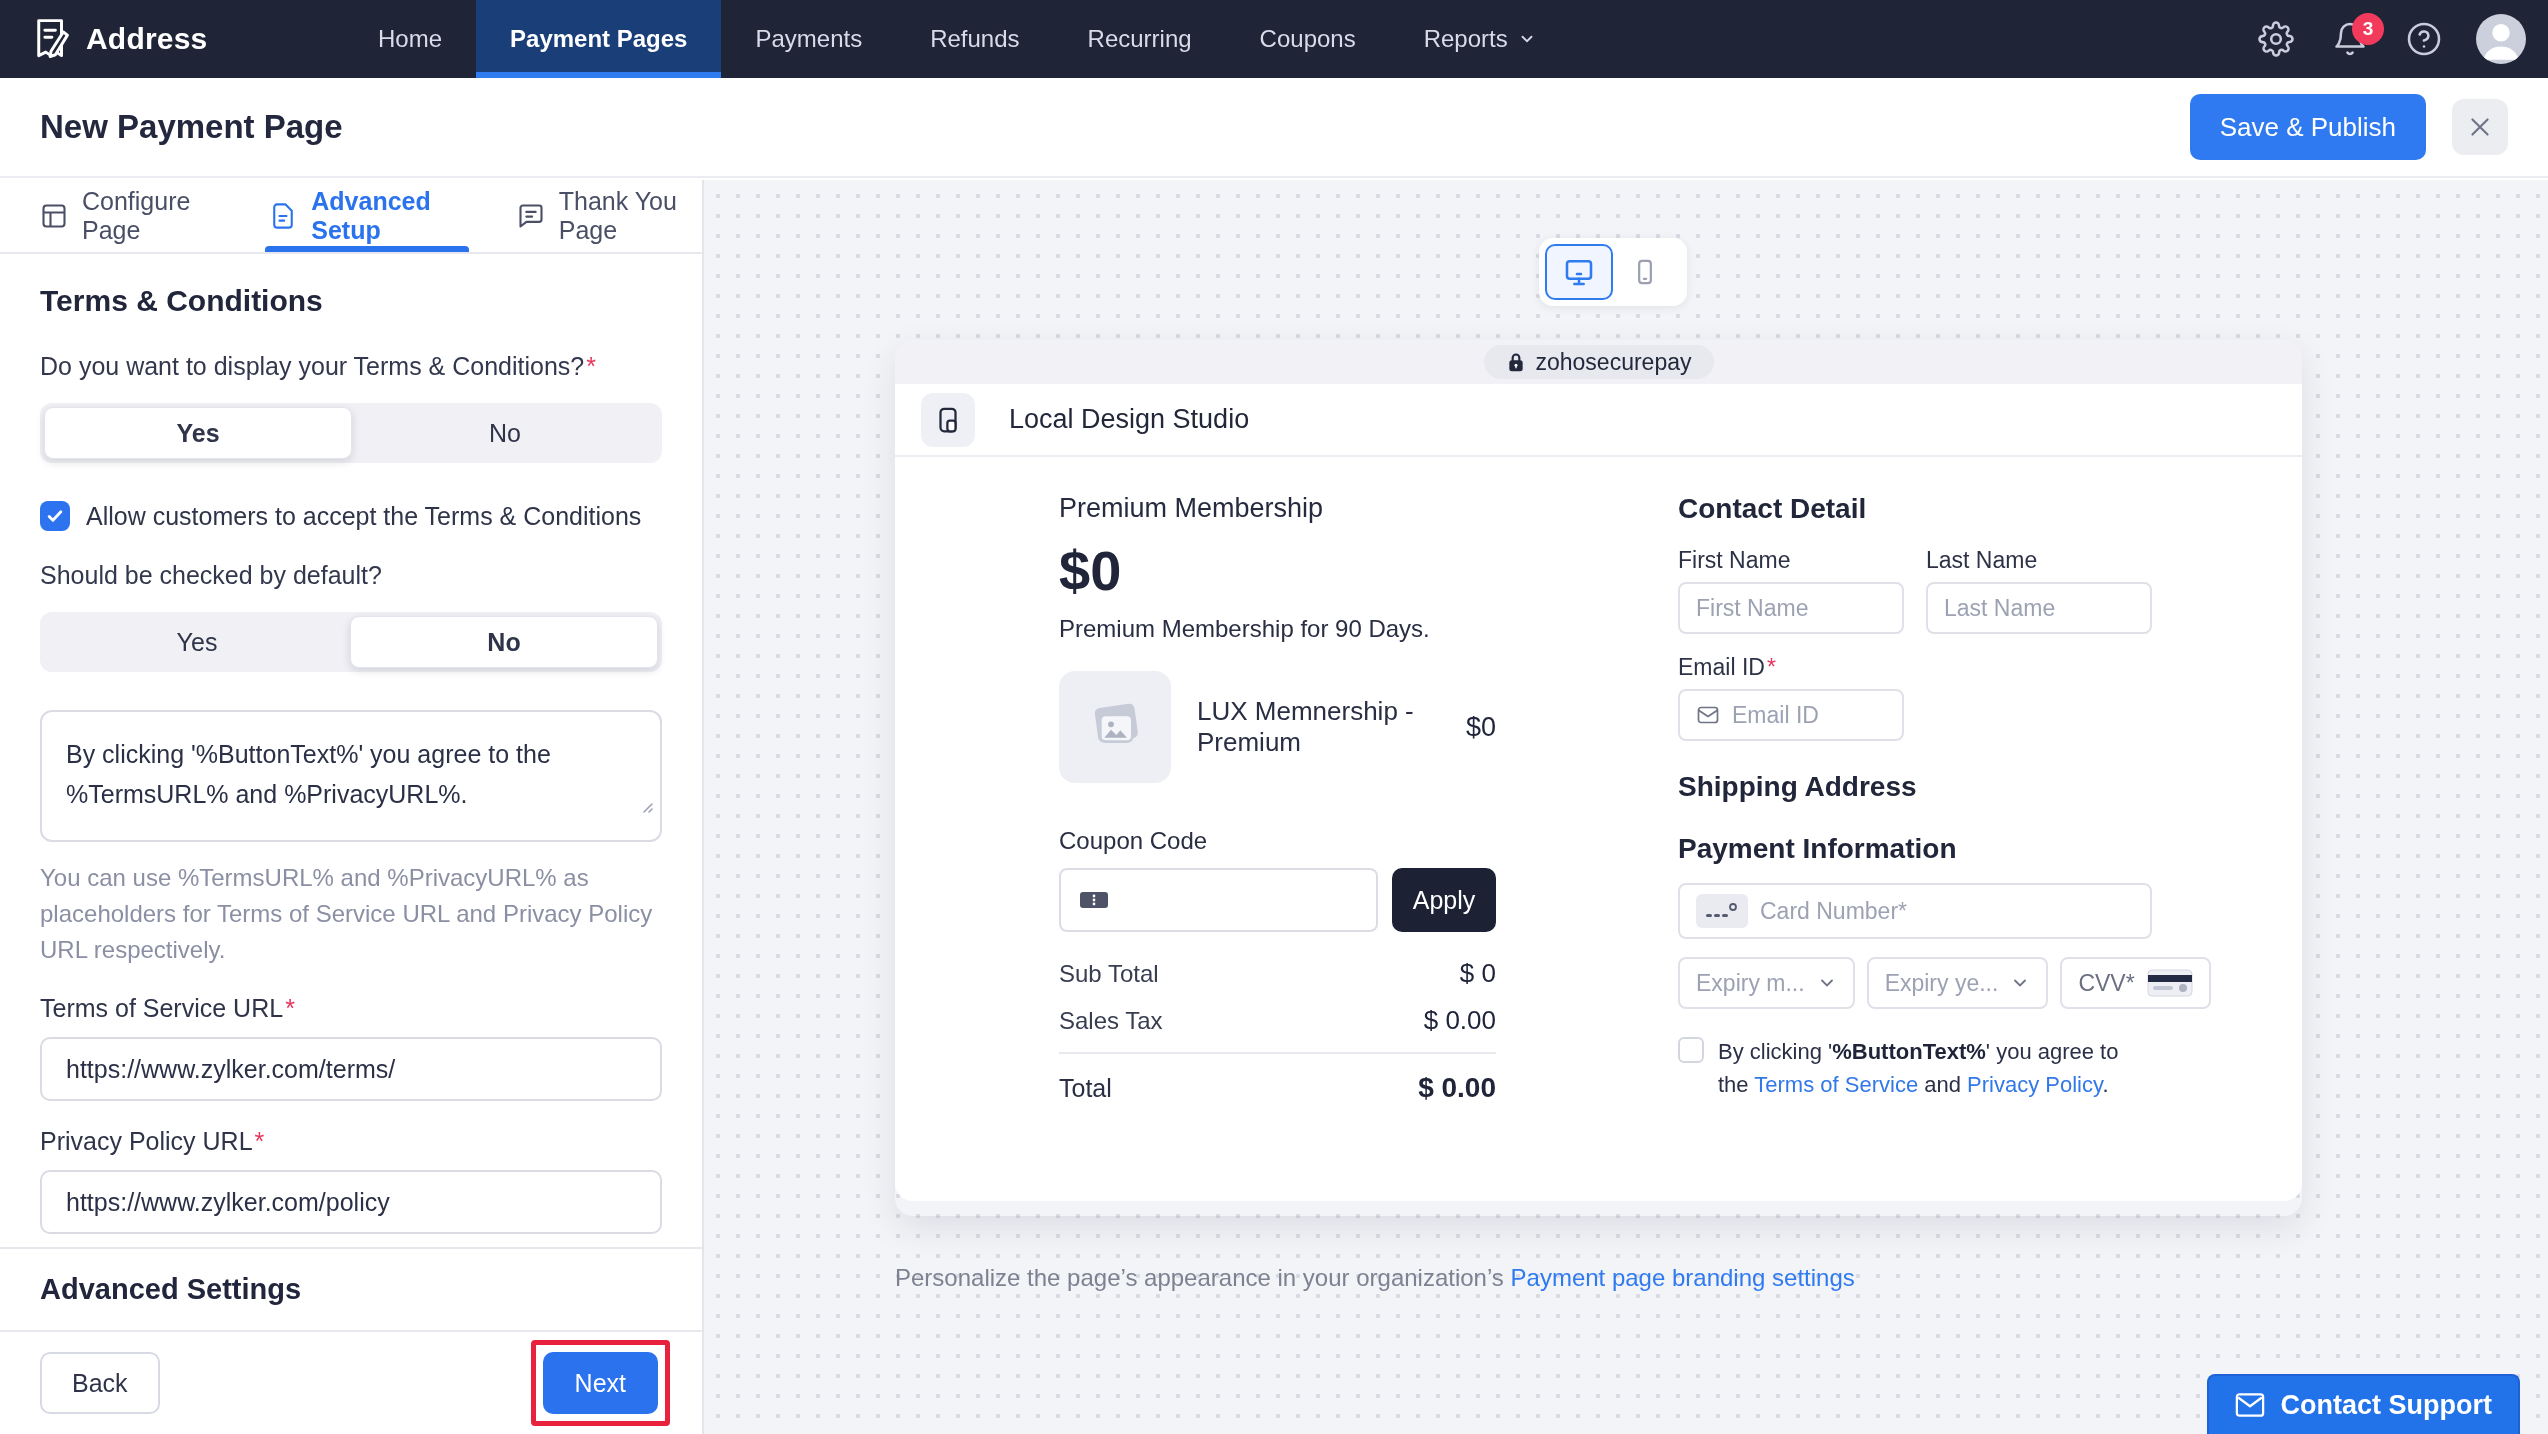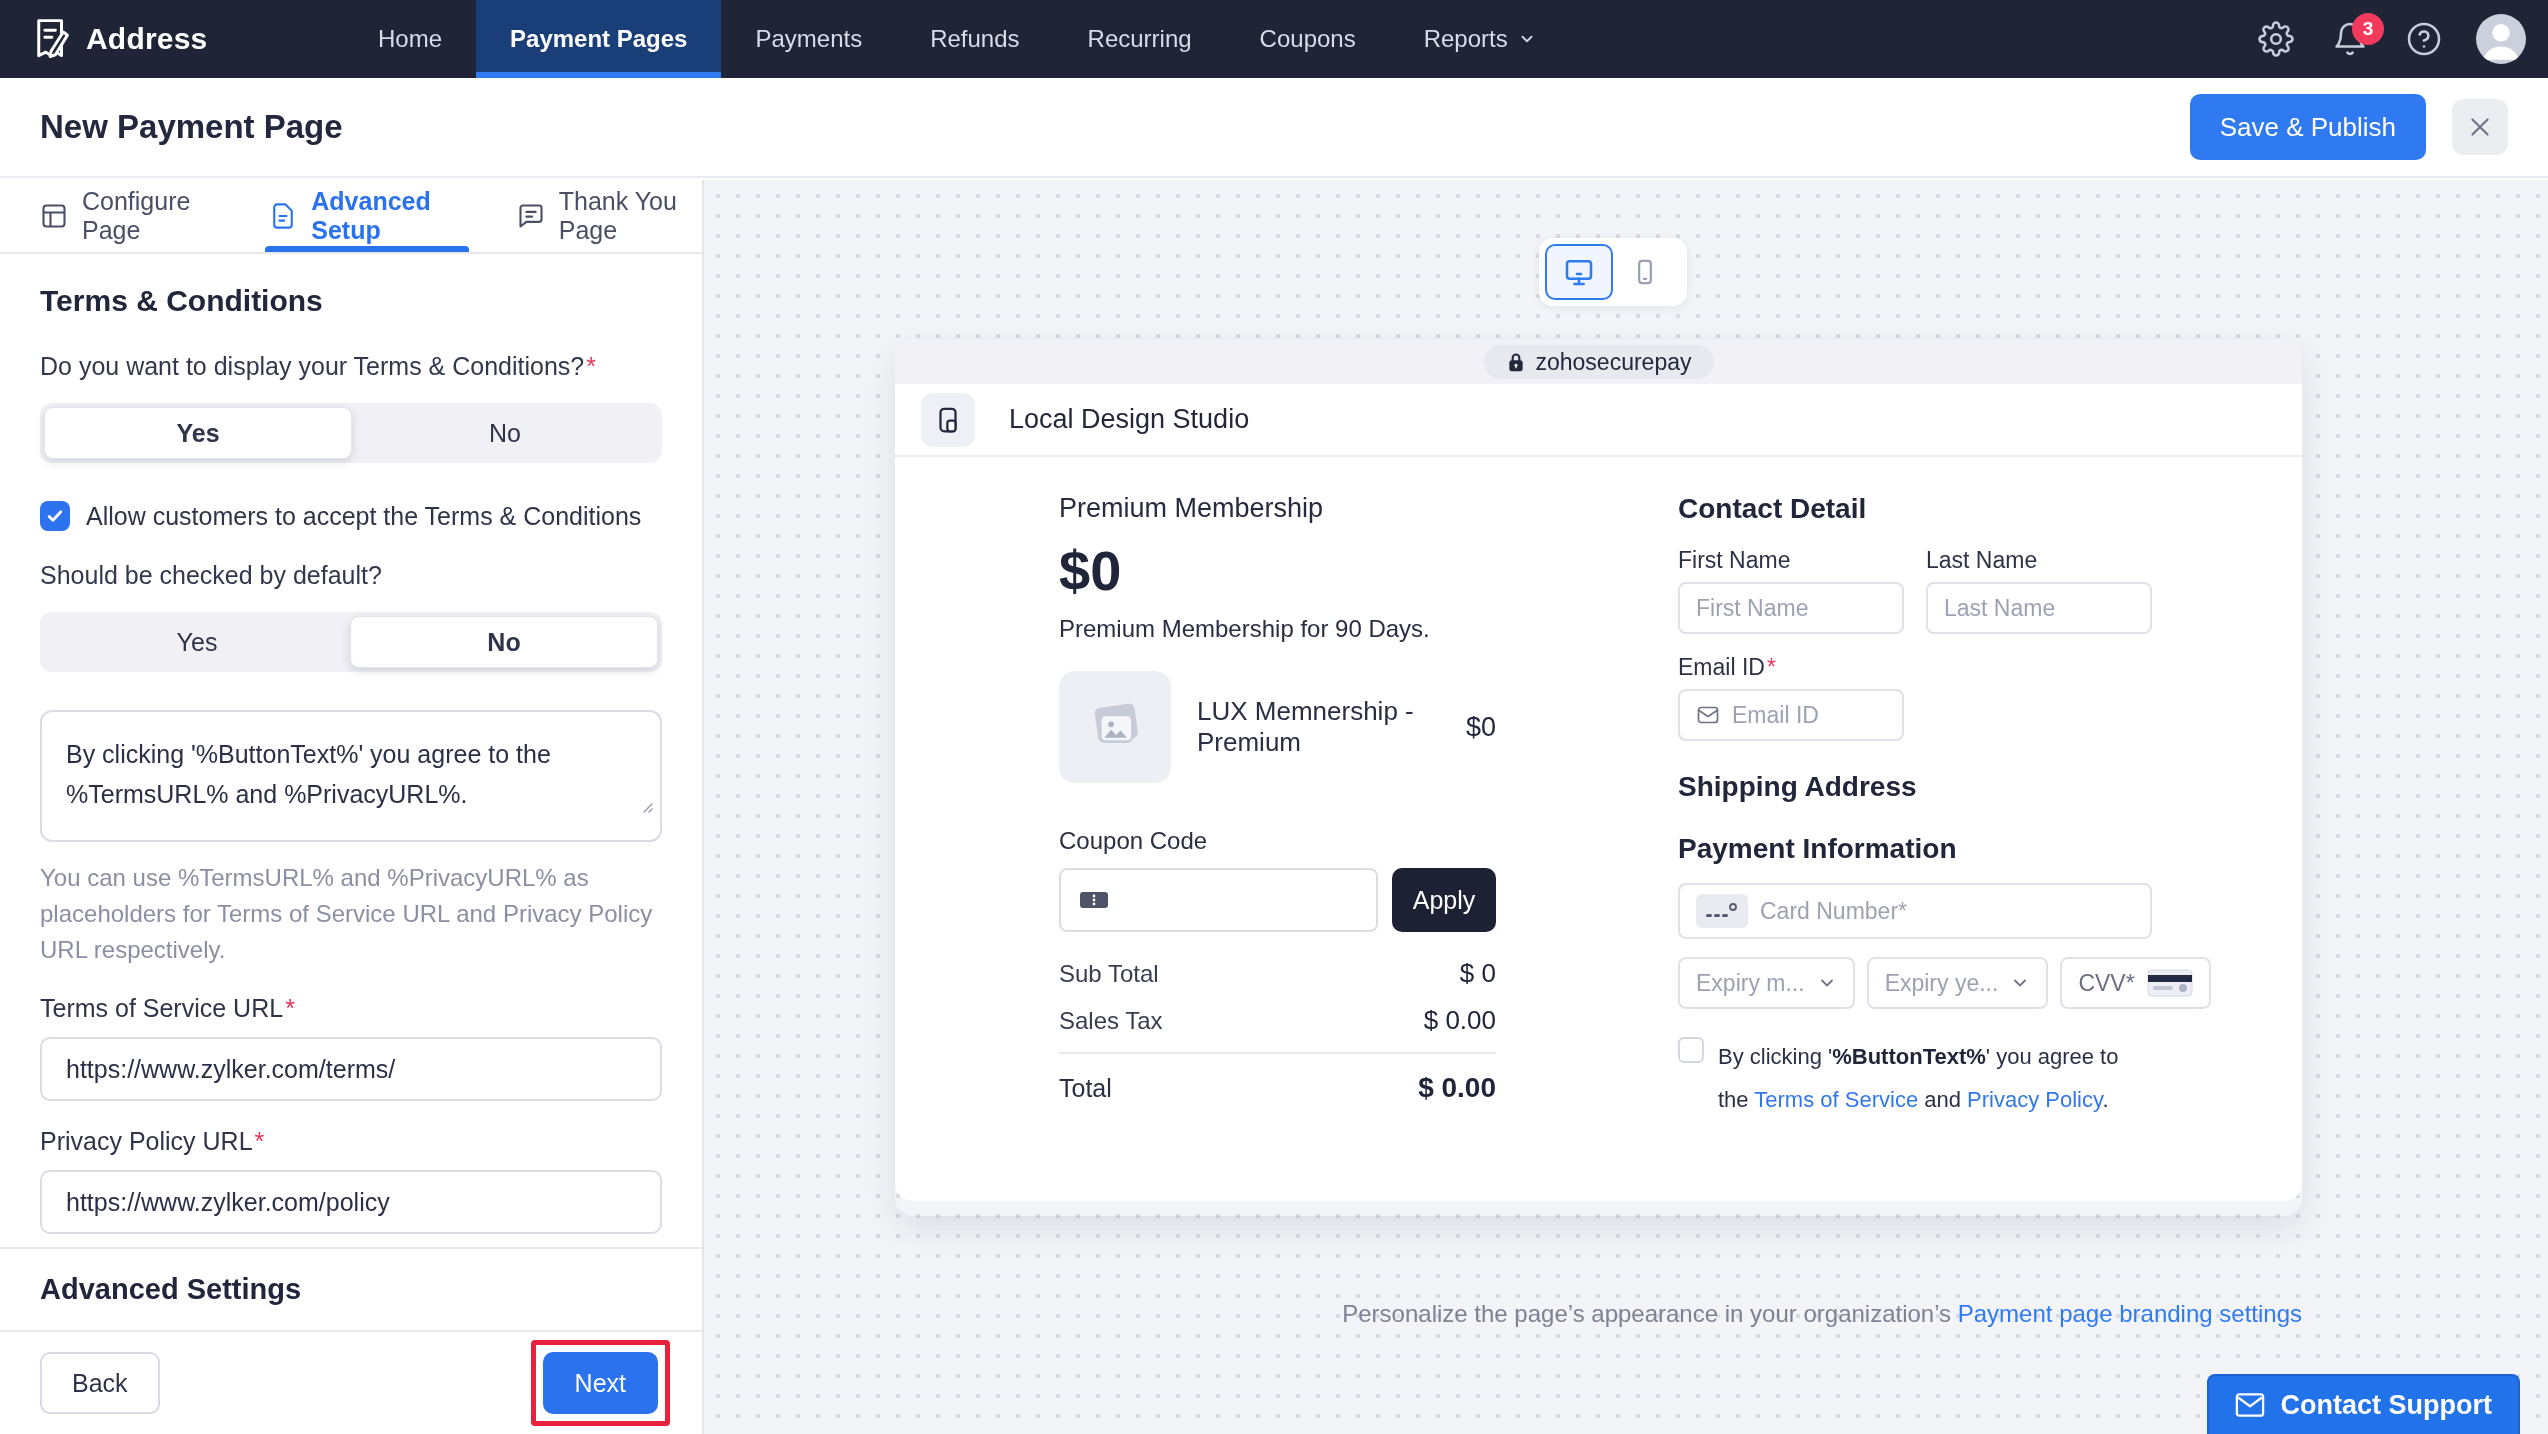--- a/index.html
+++ b/index.html
@@ -112,25 +112,25 @@
   .ctrl input { border:none; outline:none; width:100%; font-size:23px; color:#2B3047; font-family:inherit; background:transparent; }
   .ctrl input::placeholder { color:#9DA2B3; }
   .ctrl .ph { flex:1; font-size:23px; color:#9DA2B3; white-space:nowrap; overflow:hidden; }
   .ctrl.select { cursor:pointer; color:#6B7080; }
   .sec-gap { margin-top:30px; margin-bottom:18px; }
   .cardnum { margin-top:0; height:56px; }
   .chip { width:52px; height:34px; background:#E9EBF1; border-radius:6px; flex:none; display:flex; align-items:center; justify-content:center; }
   .row3 { display:grid; grid-template-columns:1fr 1fr .86fr; column-gap:12px; margin-top:18px; }
   .pv-terms { display:flex; gap:14px; margin-top:26px; }
   .pv-terms .cb-sm { width:26px; height:26px; border:2px solid #D4D6DF; border-radius:6px; background:#fff; flex:none; margin-top:2px; cursor:pointer; }
-  .pv-terms-text { font-size:22px; line-height:43px; color:#2B3047; }
+  .pv-terms-text { font-size:22px; line-height:33px; color:#2B3047; }
   .pv-terms-text a { color:#3178E8; text-decoration:none; cursor:pointer; }
   .pv-terms-text b { color:#1F2438; }
 
-  .branding-caption { position:absolute; left:191px; top:1120px; width:1407px; text-align:right; font-size:24px; color:#7D8191; }
+  .branding-caption { position:absolute; left:191px; top:1084px; width:1407px; text-align:left; font-size:24px; color:#7D8191; }
   .branding-caption a { color:#2F7AF0; text-decoration:none; cursor:pointer; }
 
   .contact-support { position:absolute; right:28px; bottom:0; height:60px; background:#2272EA; border:2px solid #1E61D6; border-bottom:none; border-radius:8px 8px 0 0; display:flex; align-items:center; gap:16px; padding:0 26px; color:#fff; font-size:27px; font-weight:600; cursor:pointer; z-index:40; }
 
   svg { display:block; }
 </style>
 </head>
 <body>
 
 <div class="app">

